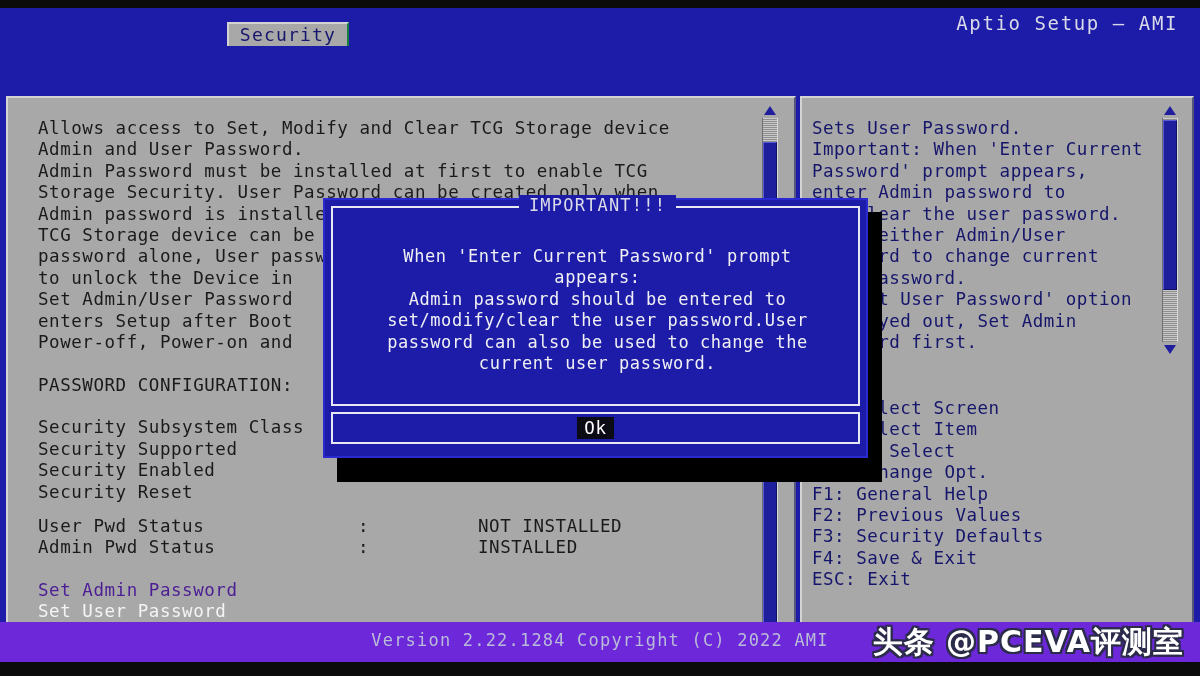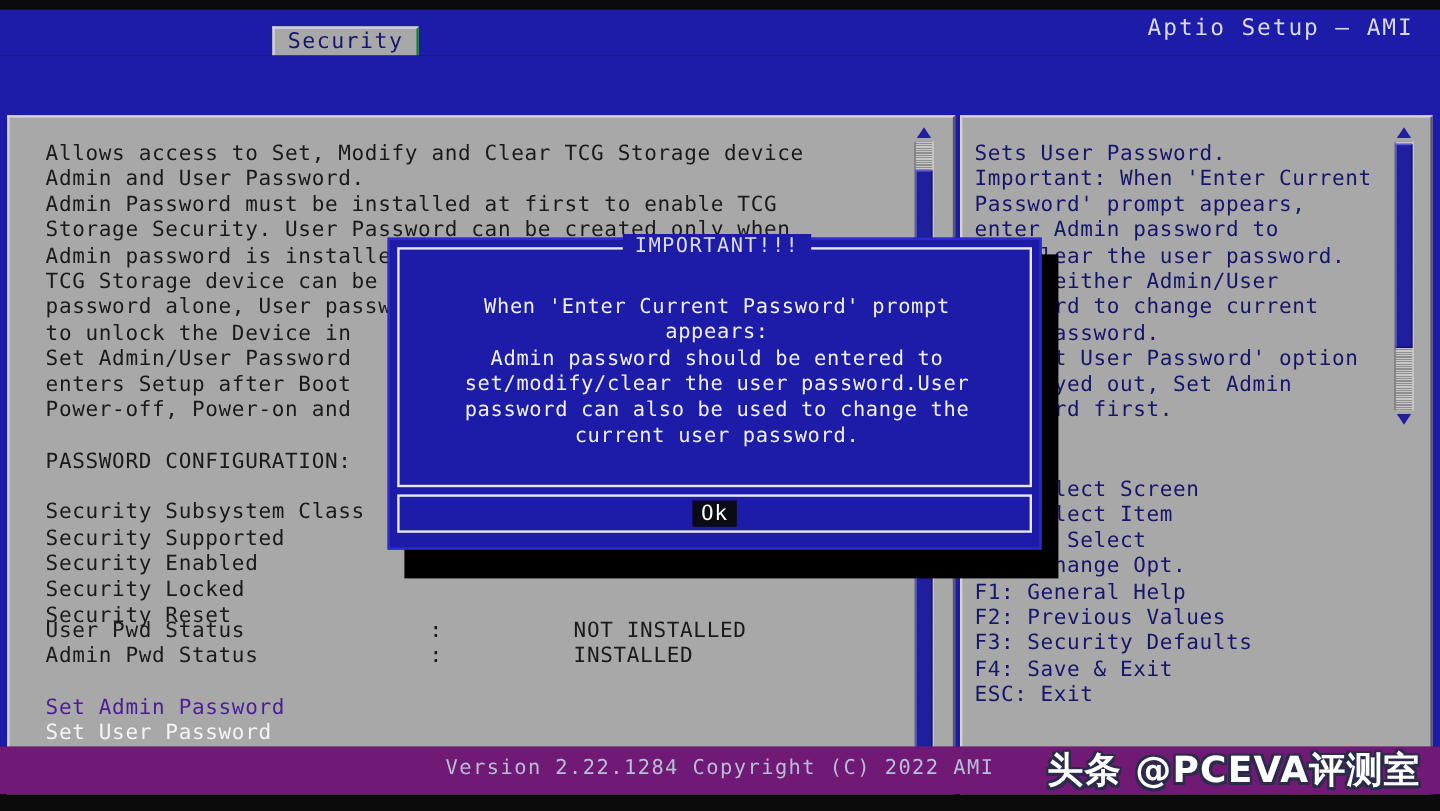--- a/index.html
+++ b/index.html
@@ -284,21 +284,21 @@
     letter-spacing: 0.8px;
     padding: 1px 7px;
     white-space: pre;
   }
 
   
   .footer {
     position: absolute;
     left: 0; top: 622px;
     width: 1200px; height: 40px;
-    background: #701a75;
+    background: #6d28d9;
   }
   .footer-text {
     position: absolute;
     left: 0; top: 8px;
     width: 1200px;
     text-align: center;
     color: #b9bcd8;
     font-size: 17px;
     letter-spacing: 1.2px;
     white-space: pre;
@@ -357,21 +357,20 @@
           <span class="row">to unlock the Device in</span>
           <span class="row">Set Admin/User Password</span>
           <span class="row">enters Setup after Boot</span>
           <span class="row">Power-off, Power-on and</span>
           <span class="row"></span>
           <span class="row">PASSWORD CONFIGURATION:</span>
           <span class="row"></span>
           <span class="row">Security Subsystem Class</span>
           <span class="row">Security Supported</span>
           <span class="row">Security Enabled</span>
-          <span class="row">Security Locked</span>
           <span class="row">Security Reset</span>
         </div>
 
       <div class="status-table">
           <div class="status-row"><span>User Pwd Status</span><span class="colon">:</span><span class="val">NOT INSTALLED</span></div>
           <div class="status-row"><span>Admin Pwd Status</span><span class="colon">:</span><span class="val">INSTALLED</span></div>
         </div>
 
       <div class="menu-list">
           <div class="menu-item">Set Admin Password</div>

